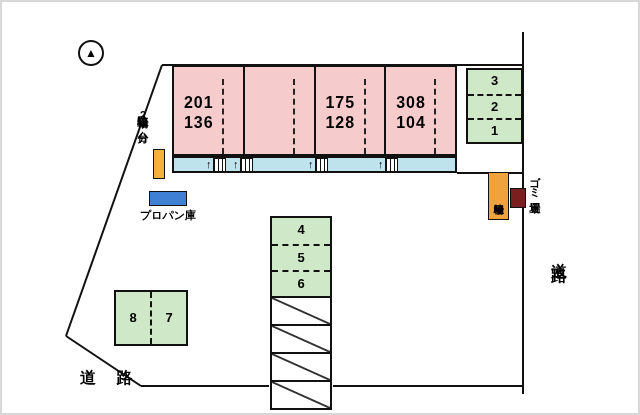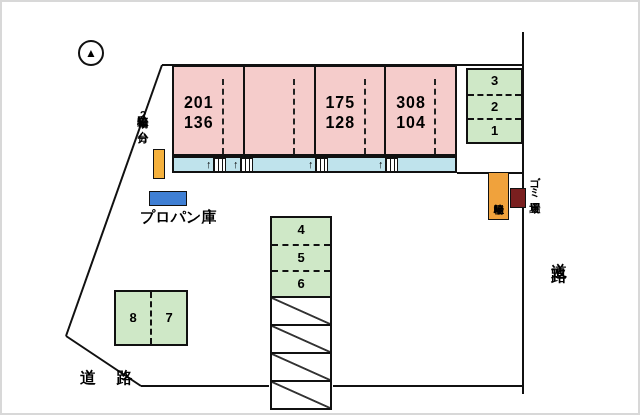--- a/index.html
+++ b/index.html
@@ -65,21 +65,21 @@
 
   .bike-left-label { position:absolute; left:133px; top:104px; font-size:11px; font-weight:bold; letter-spacing:1px; }
   .bike-left-box {
     position:absolute; left:151px; top:147px; width:12px; height:30px;
     background:var(--bicycle_small,#f5b13d); border:1.5px solid #111; box-sizing:border-box;
   }
   .propane-box {
     position:absolute; left:147px; top:189px; width:38px; height:15px;
     background:var(--propane,#3f7fd4); border:1.5px solid #111; box-sizing:border-box;
   }
-  .propane-label { position:absolute; left:138px; top:206px; font-size:15px; font-weight:bold; }
+  .propane-label { position:absolute; left:138px; top:206px; font-size:11px; font-weight:bold; }
 
   .bike-right-box {
     position:absolute; left:486px; top:170px; width:21px; height:48px;
     background:var(--bicycle_box,#f0a23c); border:1.5px solid #111; box-sizing:border-box;
     display:flex; align-items:center; justify-content:center;
     font-size:10px; font-weight:bold;
   }
   .garbage-box {
     position:absolute; left:508px; top:186px; width:16px; height:20px;
     background:var(--garbage_box,#7a1f1f); border:1.5px solid #111; box-sizing:border-box;

